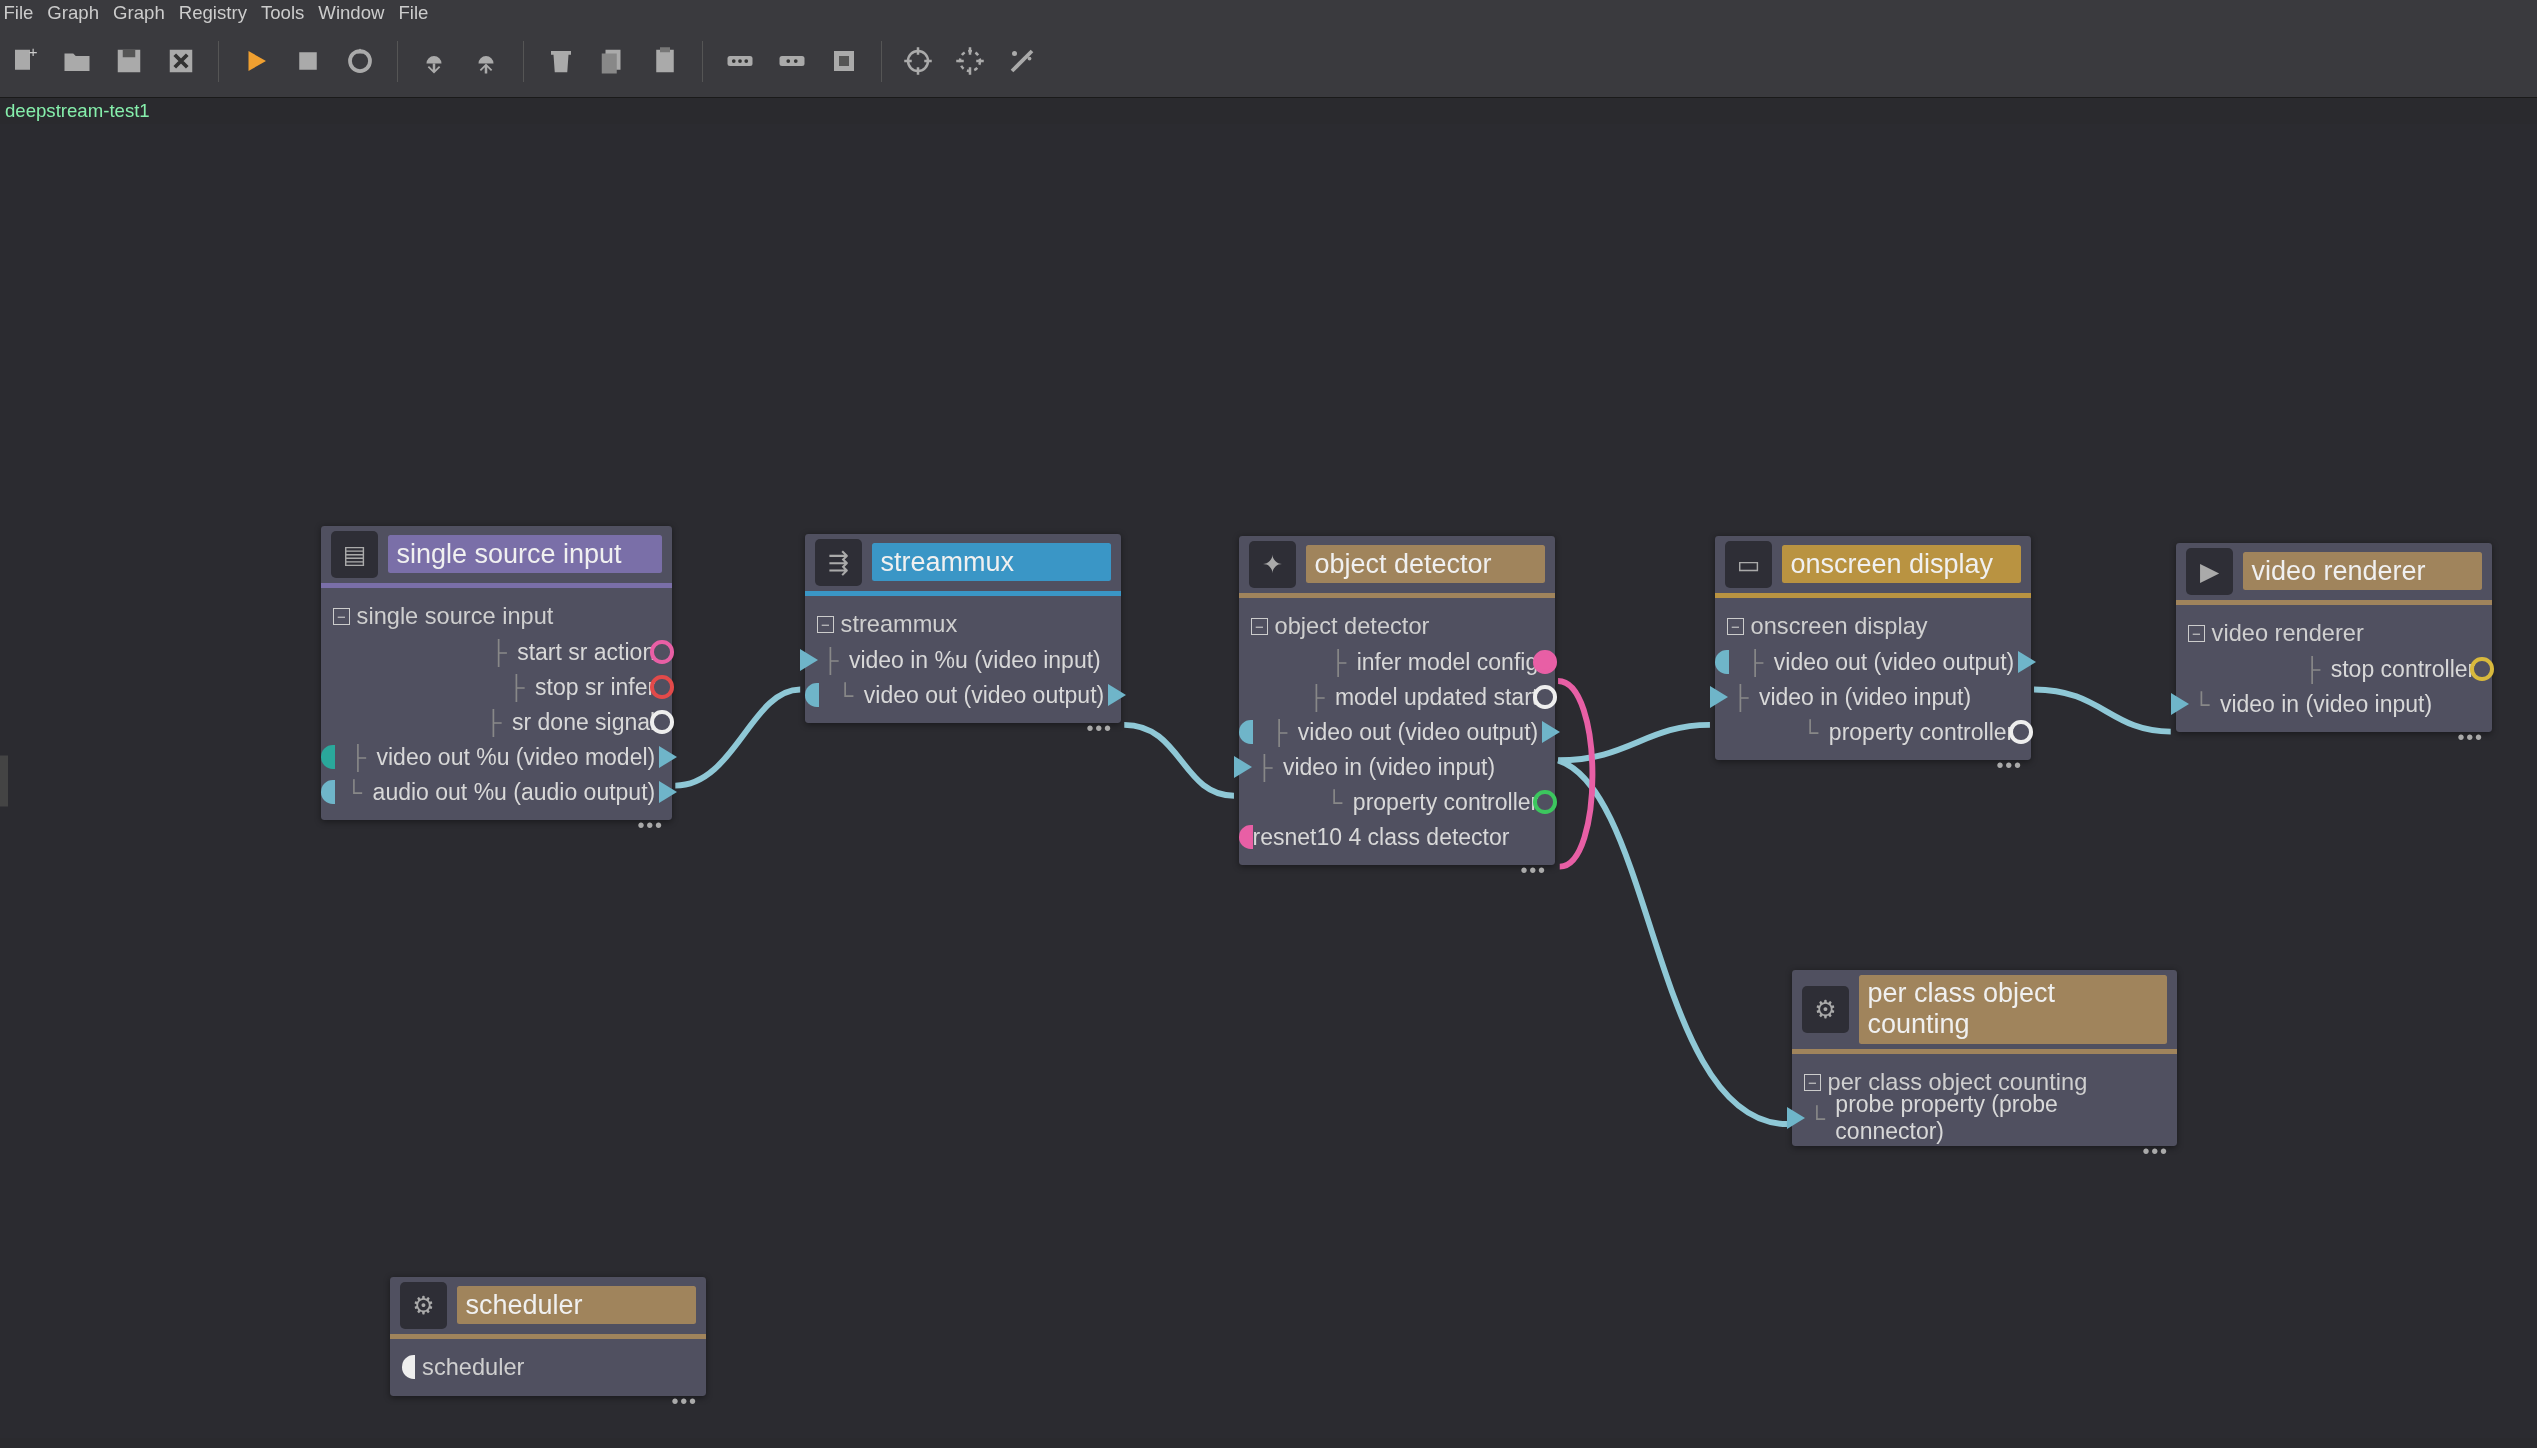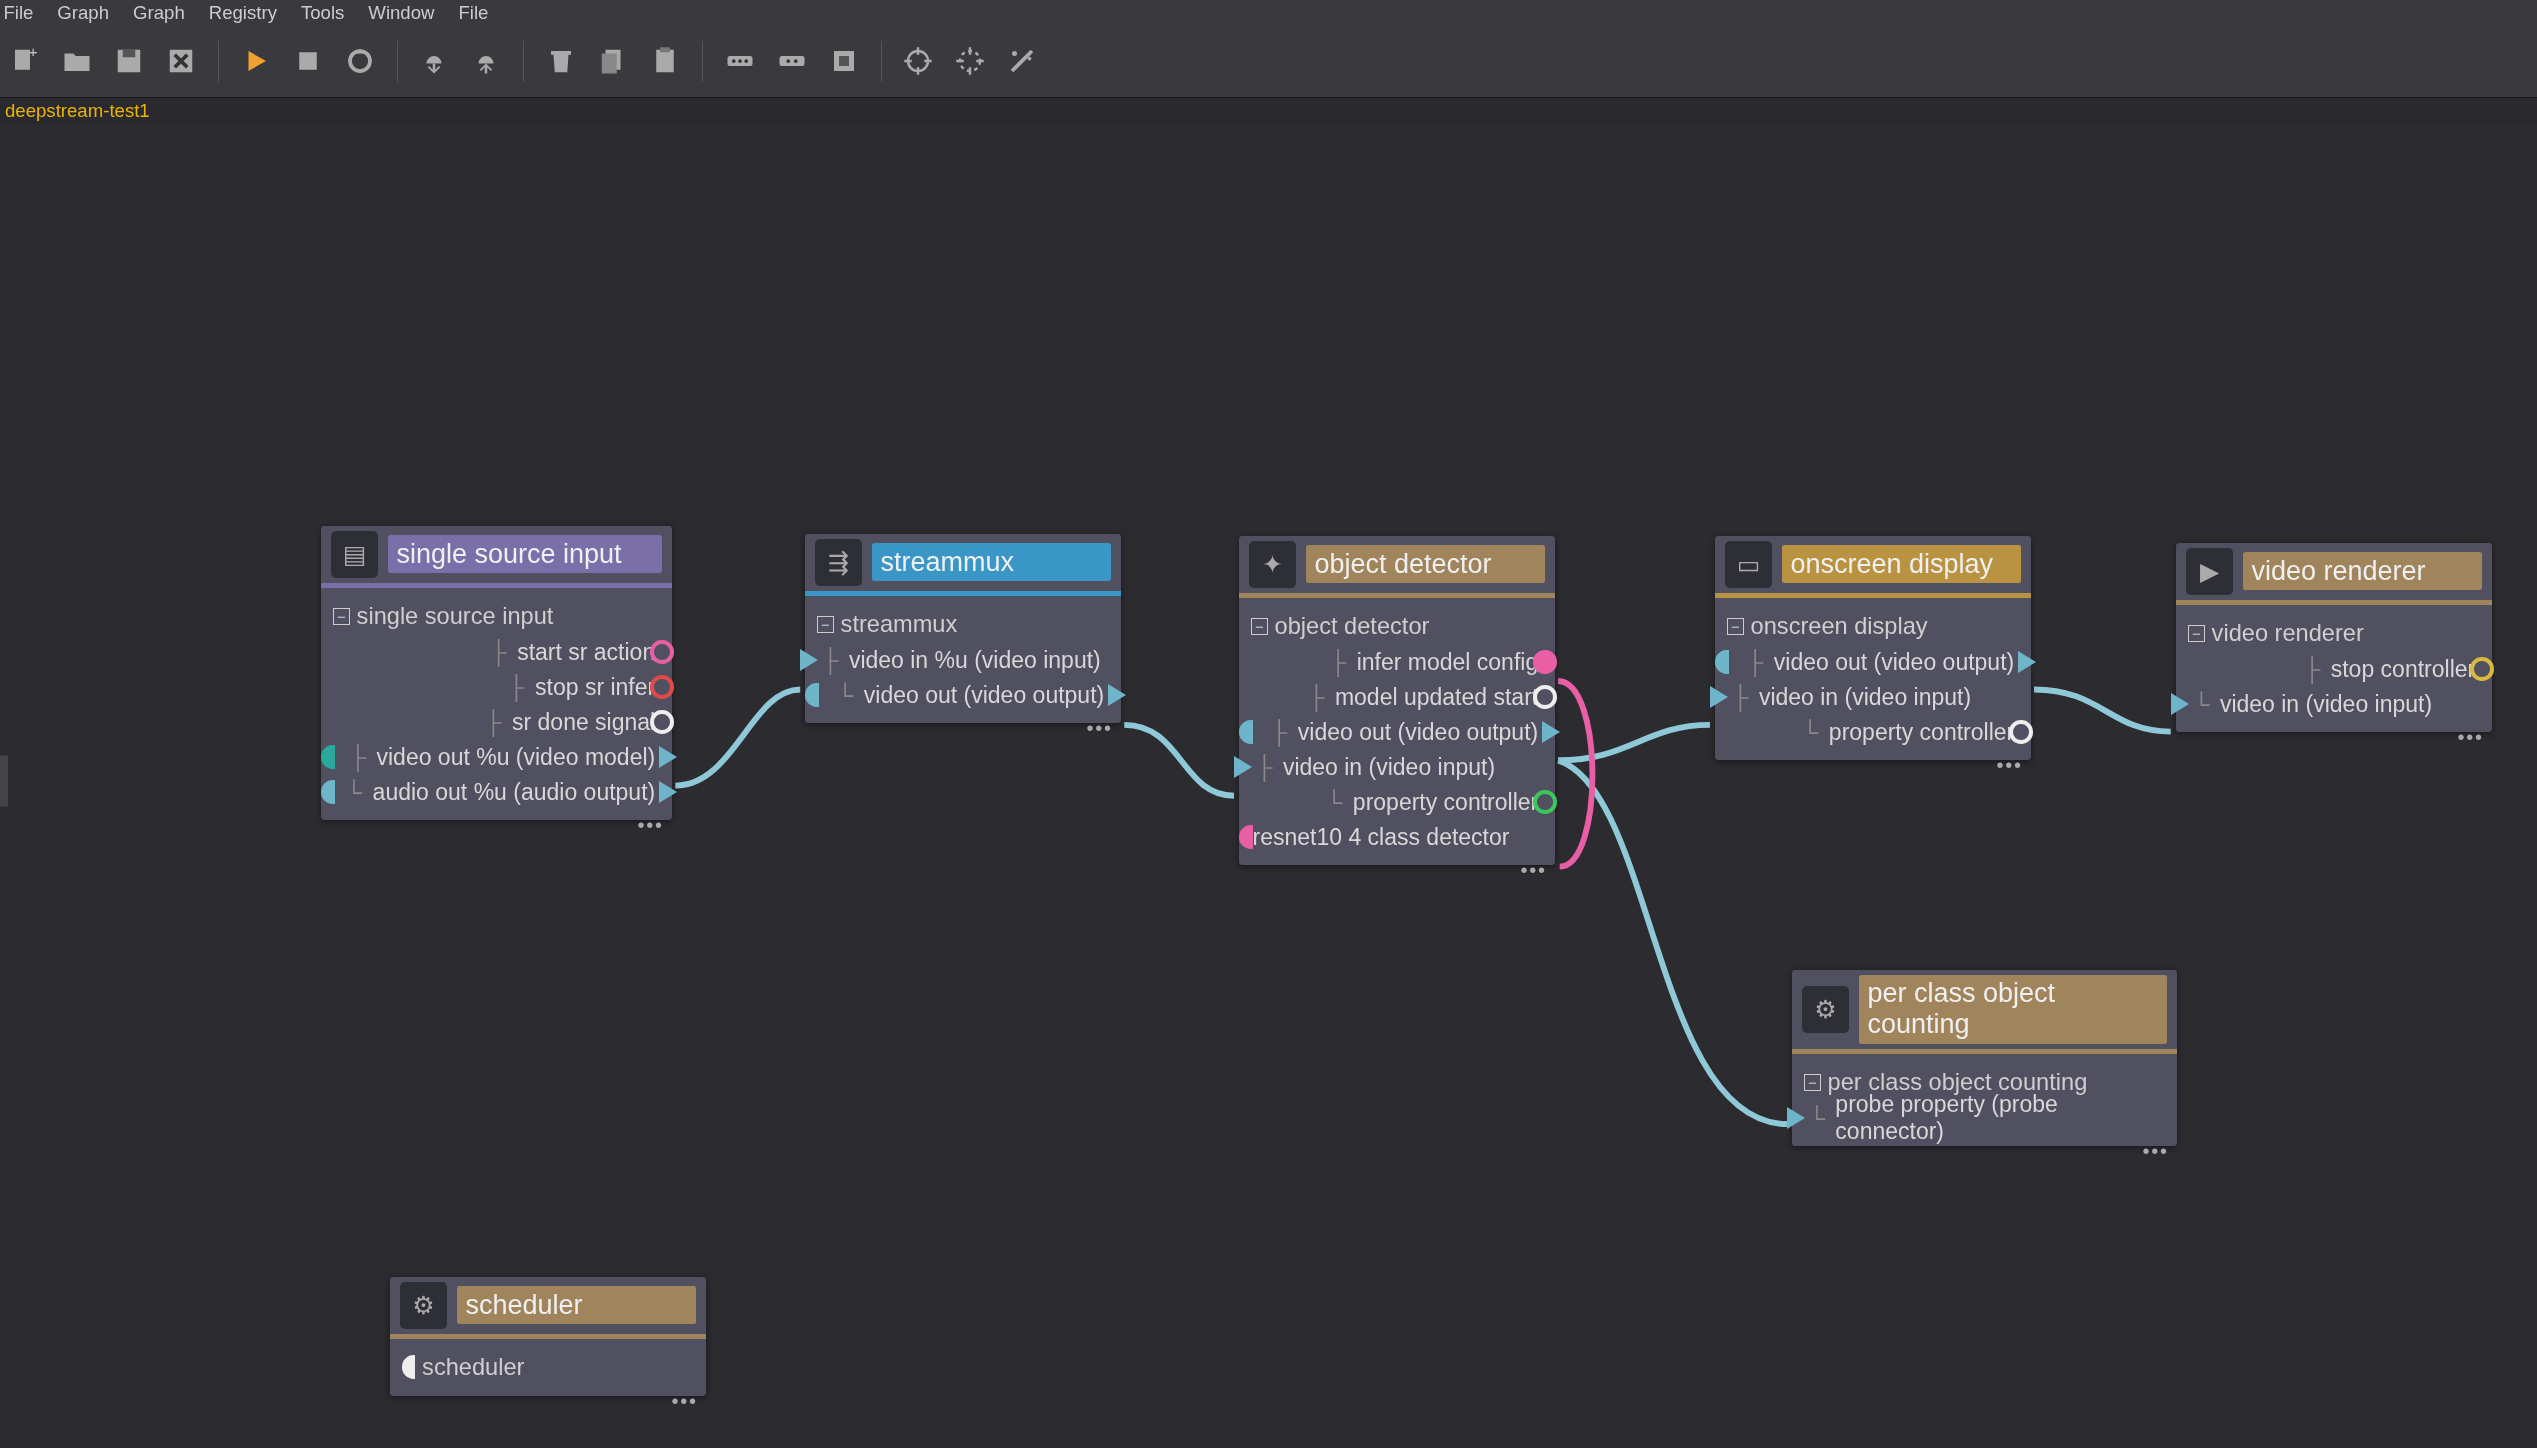--- a/index.html
+++ b/index.html
@@ -9,21 +9,21 @@
     color: #d0d0d0;
     width: 2538px;
     height: 1449px;
     overflow: hidden;
     font-size: 20px;
   }
   .menubar {
     background: #3a3a3e;
     padding: 1.7px 3.4px;
     display: flex;
-    gap: 24px;
+    gap: 14px;
     font-size: 18.6px;
     color: #ccc;
   }
   .menubar span { cursor: pointer; }
   .toolbar {
     background: #3a3a3e;
     padding: 5px 6.8px;
     display: flex;
     align-items: center;
     gap: 15px;
@@ -40,21 +40,21 @@
     display: flex; align-items: center; justify-content: center;
     cursor: pointer;
     font-size: 29px;
     color: #aaa;
   }
   .tbicon svg { width: 30px; height: 30px; }
   .tabbar {
     background: #2a2a2e;
     padding: 1.7px 5px;
     font-size: 18.6px;
-    color: #eab308;
+    color: #86efac;
   }
   .canvas {
     position: relative;
     width: 100%;
     height: calc(100% - 135px);
     background: #2b2b30;
   }
   .side-handle {
     position: absolute;
     left: 0; top: 50%;

